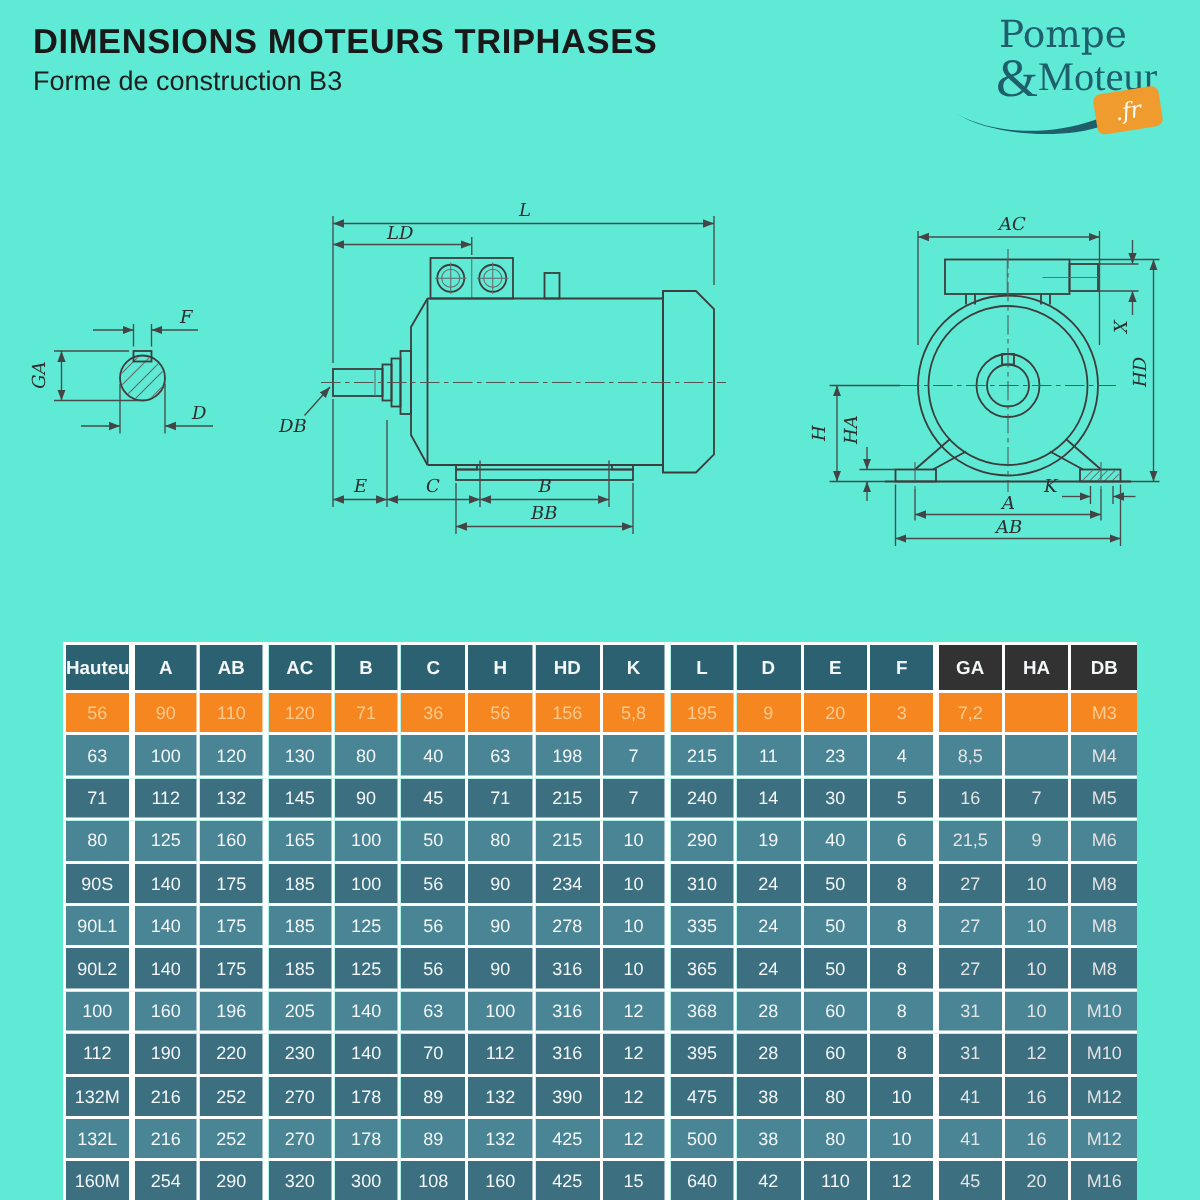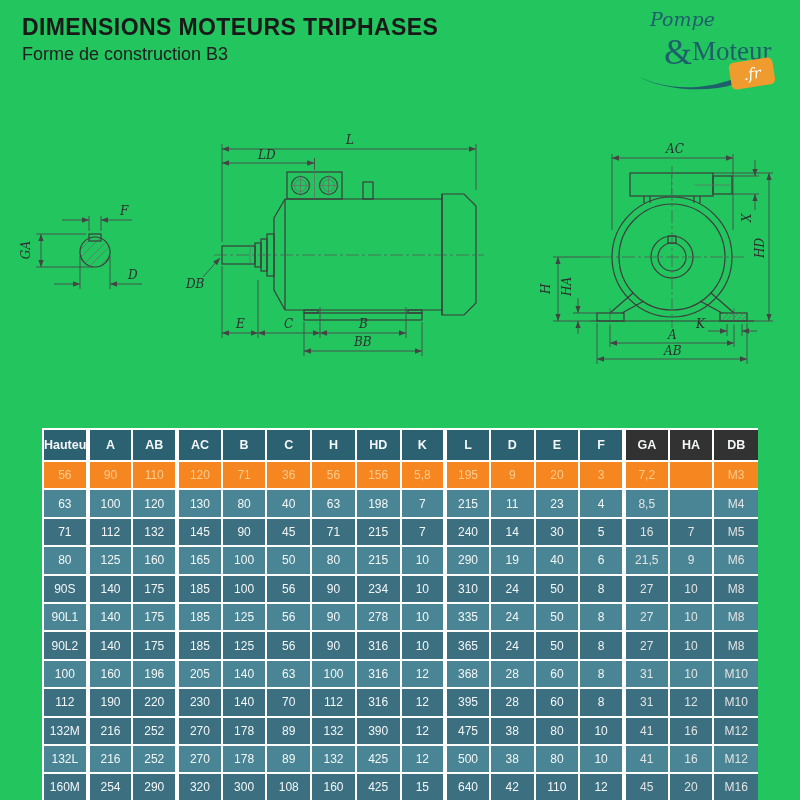--- a/index.html
+++ b/index.html
@@ -1,28 +1,28 @@
 <!DOCTYPE html>
 <html style="--teal-head: #2c6172; --row-light: #4a8595; --row-dark: #3c6f80; --dark-col: #323232; --accent-orange: #f6861f; --accent-orange-text: #ffcb8f; --logo-teal: #1f5f6b; --logo-orange: #ef9b2d;"><head>
 <meta charset="utf-8">
 <style>
   html,body{margin:0;padding:0;background:#fff;}
-  .page{position:relative;width:800px;height:800px;background:#22c55e;overflow:hidden;
+  .page{position:relative;width:800px;height:800px;background:#5eead4;overflow:hidden;
         font-family:"Liberation Sans",sans-serif;}
 
   
   .hdr{position:absolute;left:22px;top:14px;}
   .hdr h1{margin:0;font-size:23px;font-weight:800;letter-spacing:.4px;color:#191919;
           font-family:"Liberation Sans",sans-serif;}
   .hdr p{margin:3px 0 0 0;font-size:18px;color:#202020;}
 
   
   .logo{position:absolute;left:628px;top:4px;width:168px;height:100px;cursor:pointer;}
-  .logo .w1{position:absolute;left:22px;top:4px;font-family:"DejaVu Serif",serif;
-            font-size:19px;color:var(--logo-teal);font-style:italic;}
+  .logo .w1{position:absolute;left:38px;top:4px;font-family:"DejaVu Serif",serif;
+            font-size:25px;color:var(--logo-teal);}
   .logo .l2{position:absolute;left:36px;top:32px;font-family:Liberation Serif, serif;
             font-size:27px;color:var(--logo-teal);}
   .logo .amp{font-size:36px;line-height:27px;vertical-align:-4px;}
   .logo .swoosh{position:absolute;left:0;top:0;}
   .logo .badge{position:absolute;left:102px;top:56px;width:44px;height:27px;
                background:var(--logo-orange);border-radius:5px;transform:rotate(-9deg);
                color:#fff;font-family:"DejaVu Serif",serif;font-style:italic;font-size:15px;
                display:flex;align-items:center;justify-content:center;}
 
   

